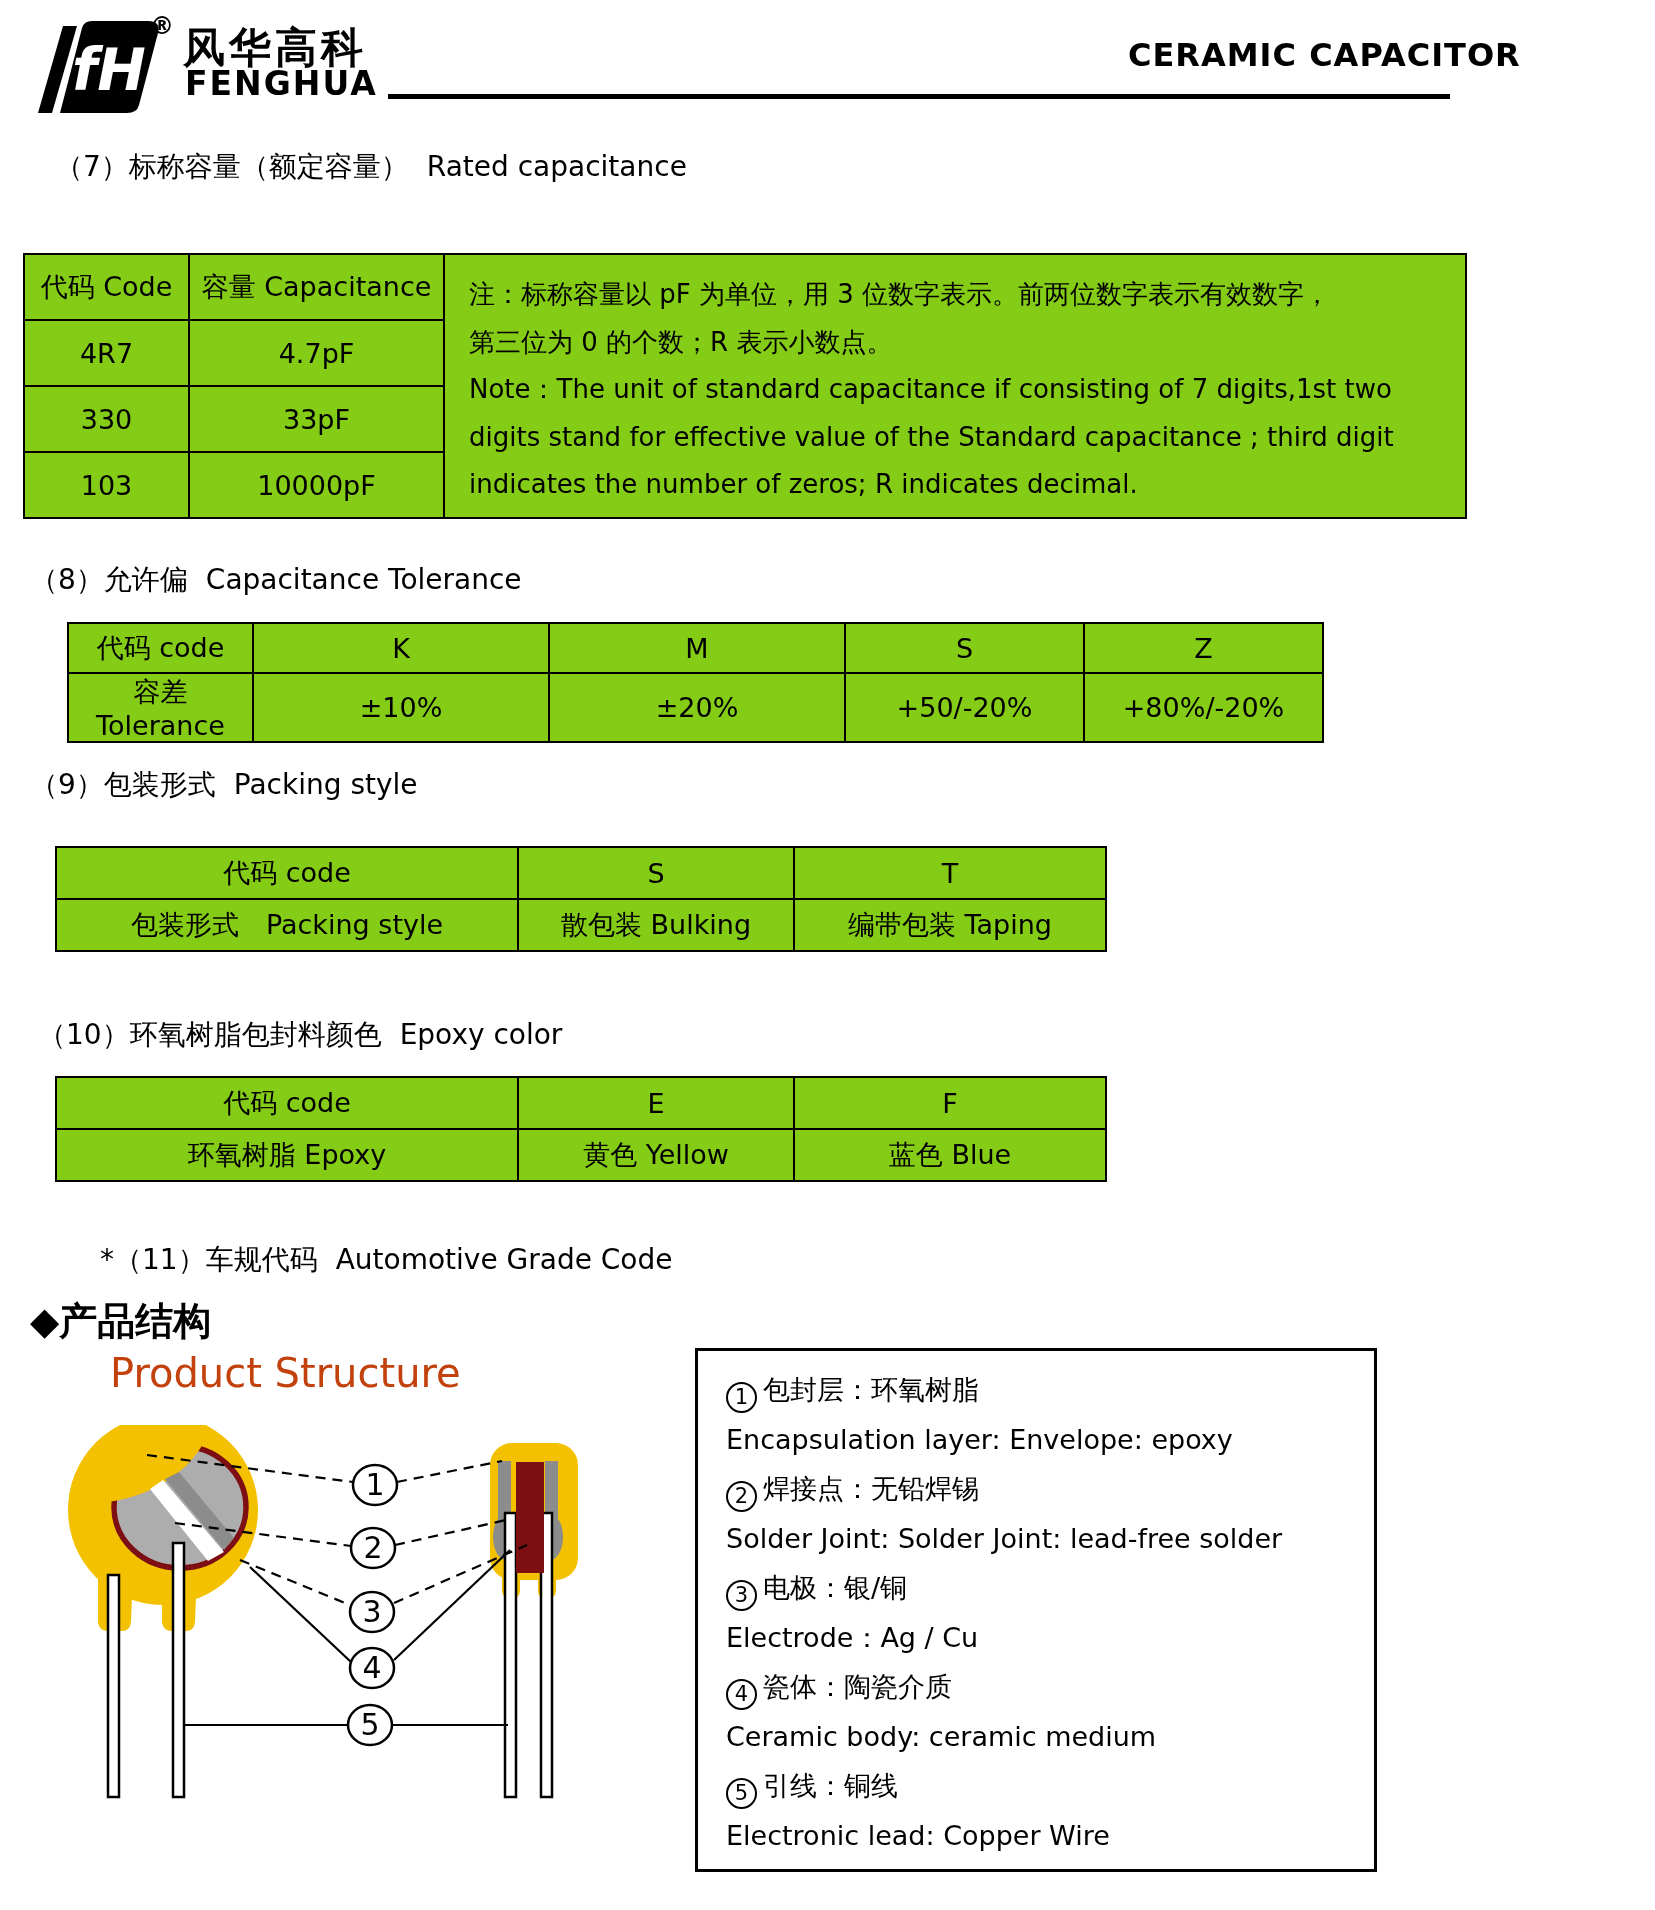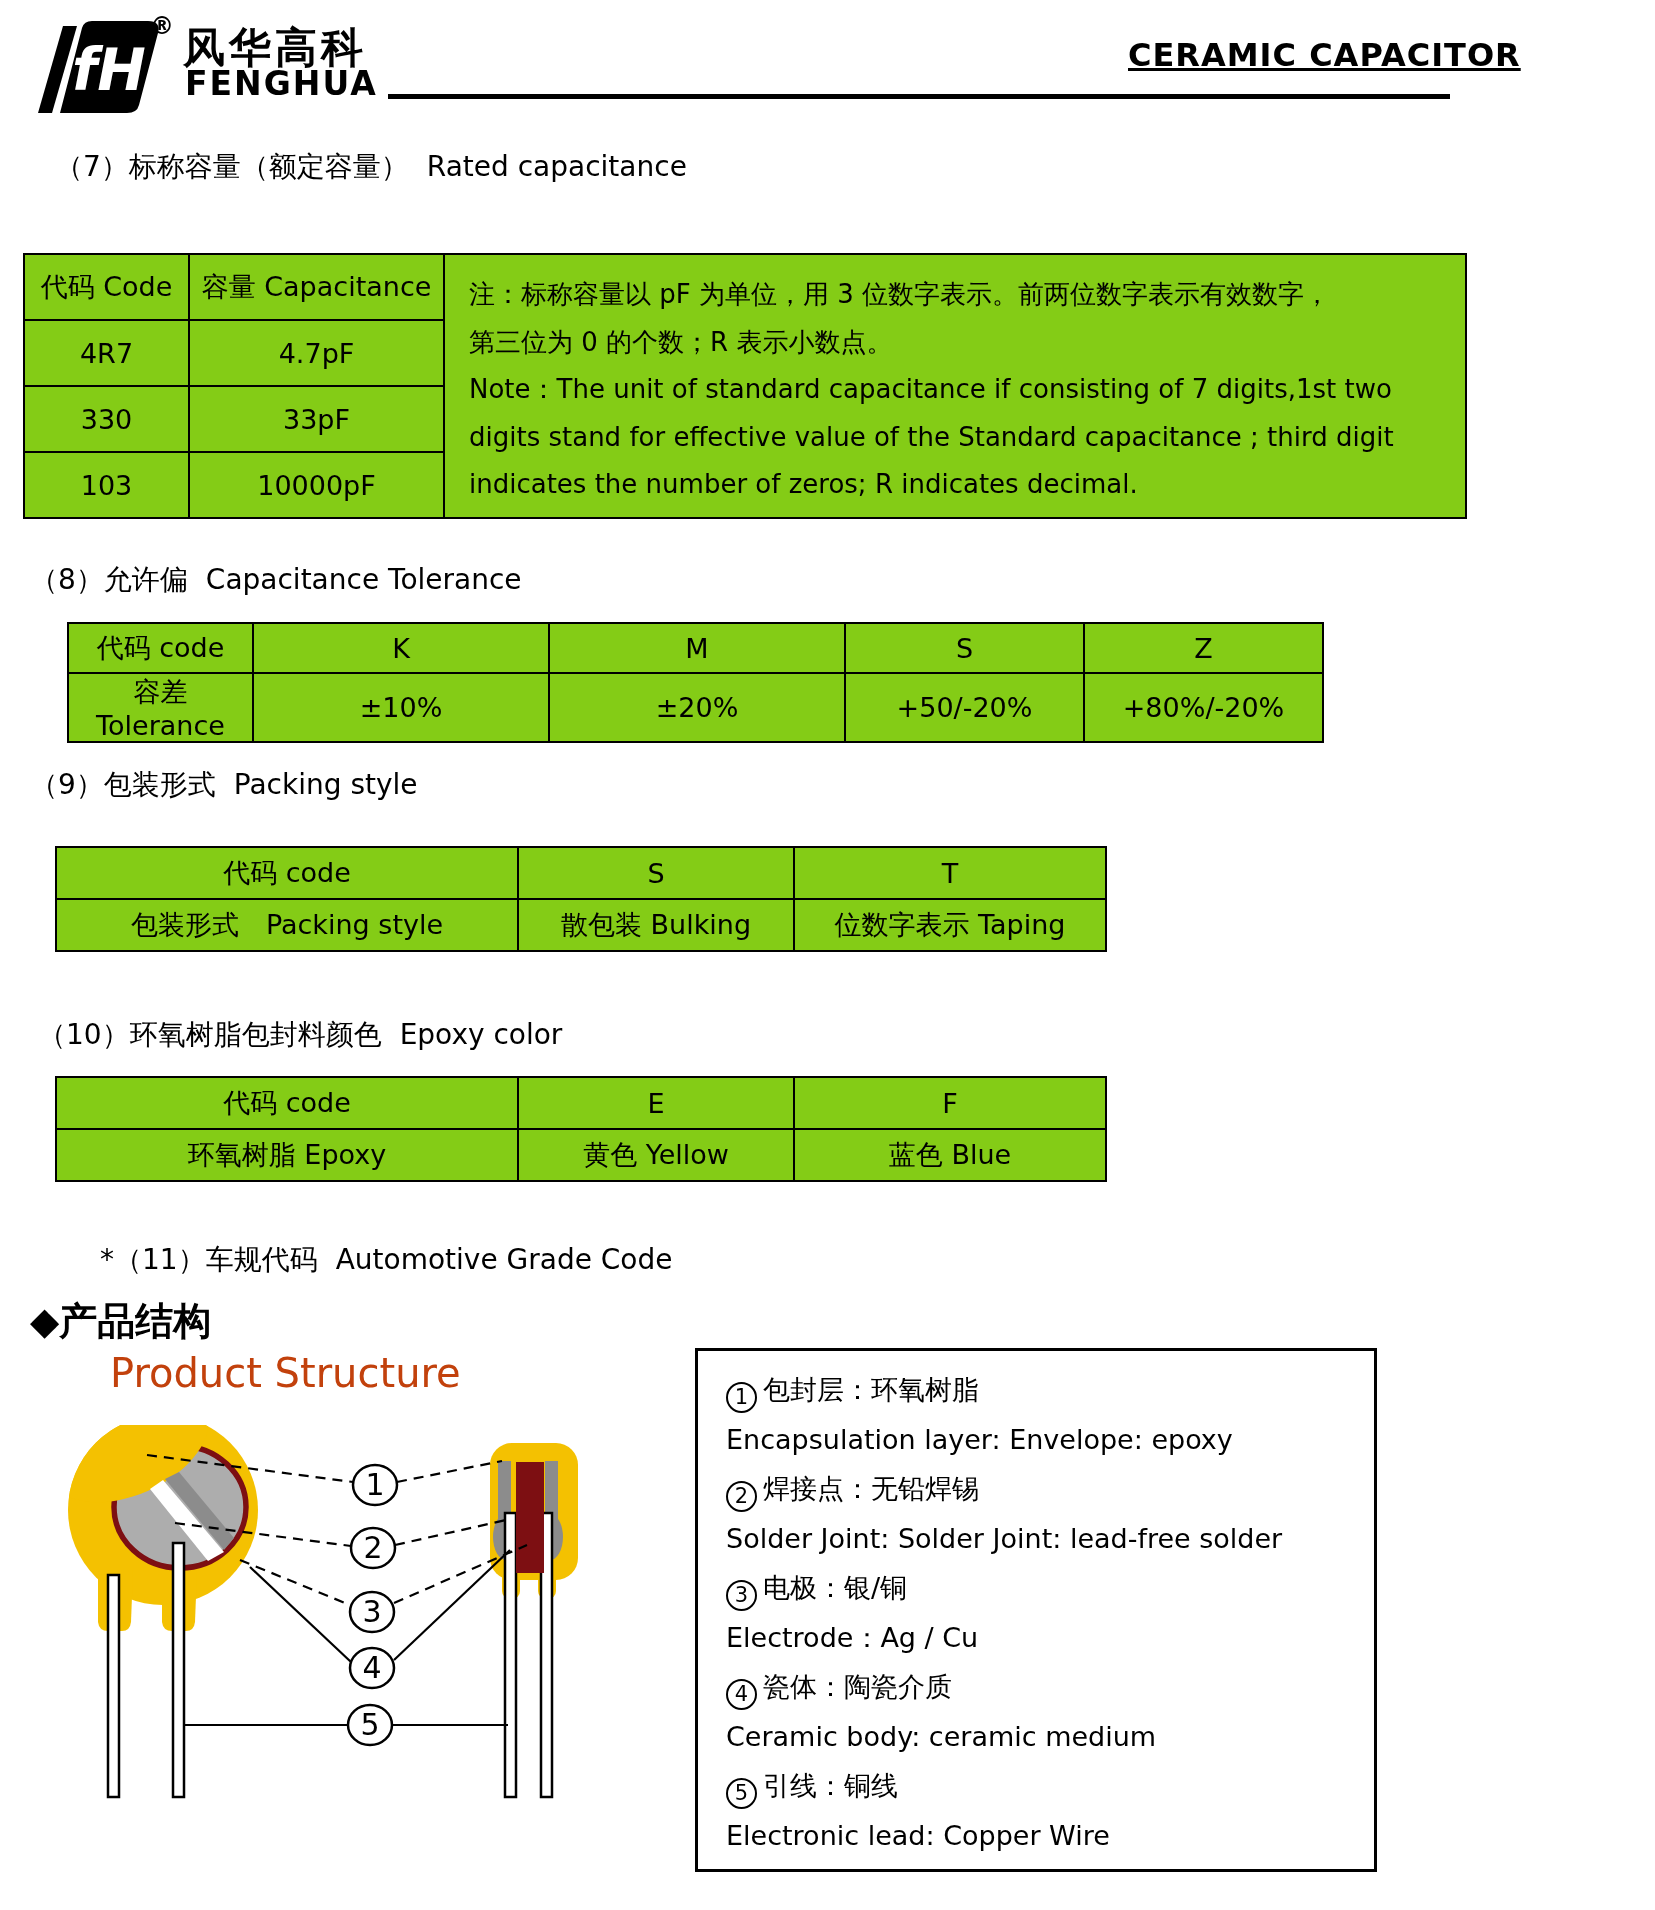--- a/index.html
+++ b/index.html
@@ -8,21 +8,21 @@
           overflow:hidden; margin:0 auto; }
 
   
   .logo-mark { position:absolute; left:36px; top:20px; }
   .reg-mark  { position:absolute; left:150px; top:12px; font-size:24px; font-weight:bold; }
   .brand-cn  { position:absolute; left:183px; top:20px; font-size:42px; font-weight:bold;
                letter-spacing:4px; }
   .brand-en  { position:absolute; left:185px; top:64px; font-size:33px; font-weight:bold;
                letter-spacing:2px; }
   .doc-title { position:absolute; left:1128px; top:36px; font-size:32px; font-weight:bold;
-               letter-spacing:1px;text-decoration:underline; }
+               letter-spacing:1px; }
   .header-rule { position:absolute; left:388px; top:94px; width:1062px; height:5px; background:#000; }
 
   
   .sec-heading { position:absolute; font-size:28px; white-space:nowrap; }
   .sec-heading .cn { margin-right:18px; }
   #h7  { left:55px;  top:148px; }
   #h8  { left:30px;  top:561px; }
   #h9  { left:30px;  top:766px; }
   #h10 { left:38px;  top:1016px; }
   #h11 { left:100px; top:1241px; }
@@ -150,21 +150,21 @@
       </colgroup>
     <tbody>
         <tr>
       <td>代码 code</td>
       <td>S</td>
       <td>T</td>
     </tr>
     <tr>
       <td>包装形式　Packing style</td>
       <td>散包装 Bulking</td>
-      <td>位数字表示 Taping</td>
+      <td>编带包装 Taping</td>
     </tr>
   </tbody>
     </table>
 
   <div class="sec-heading" id="h10">
     <span class="cn">（10）环氧树脂包封料颜色</span><span>Epoxy color</span>
   </div>
 
   <table id="t10">
     <colgroup>

